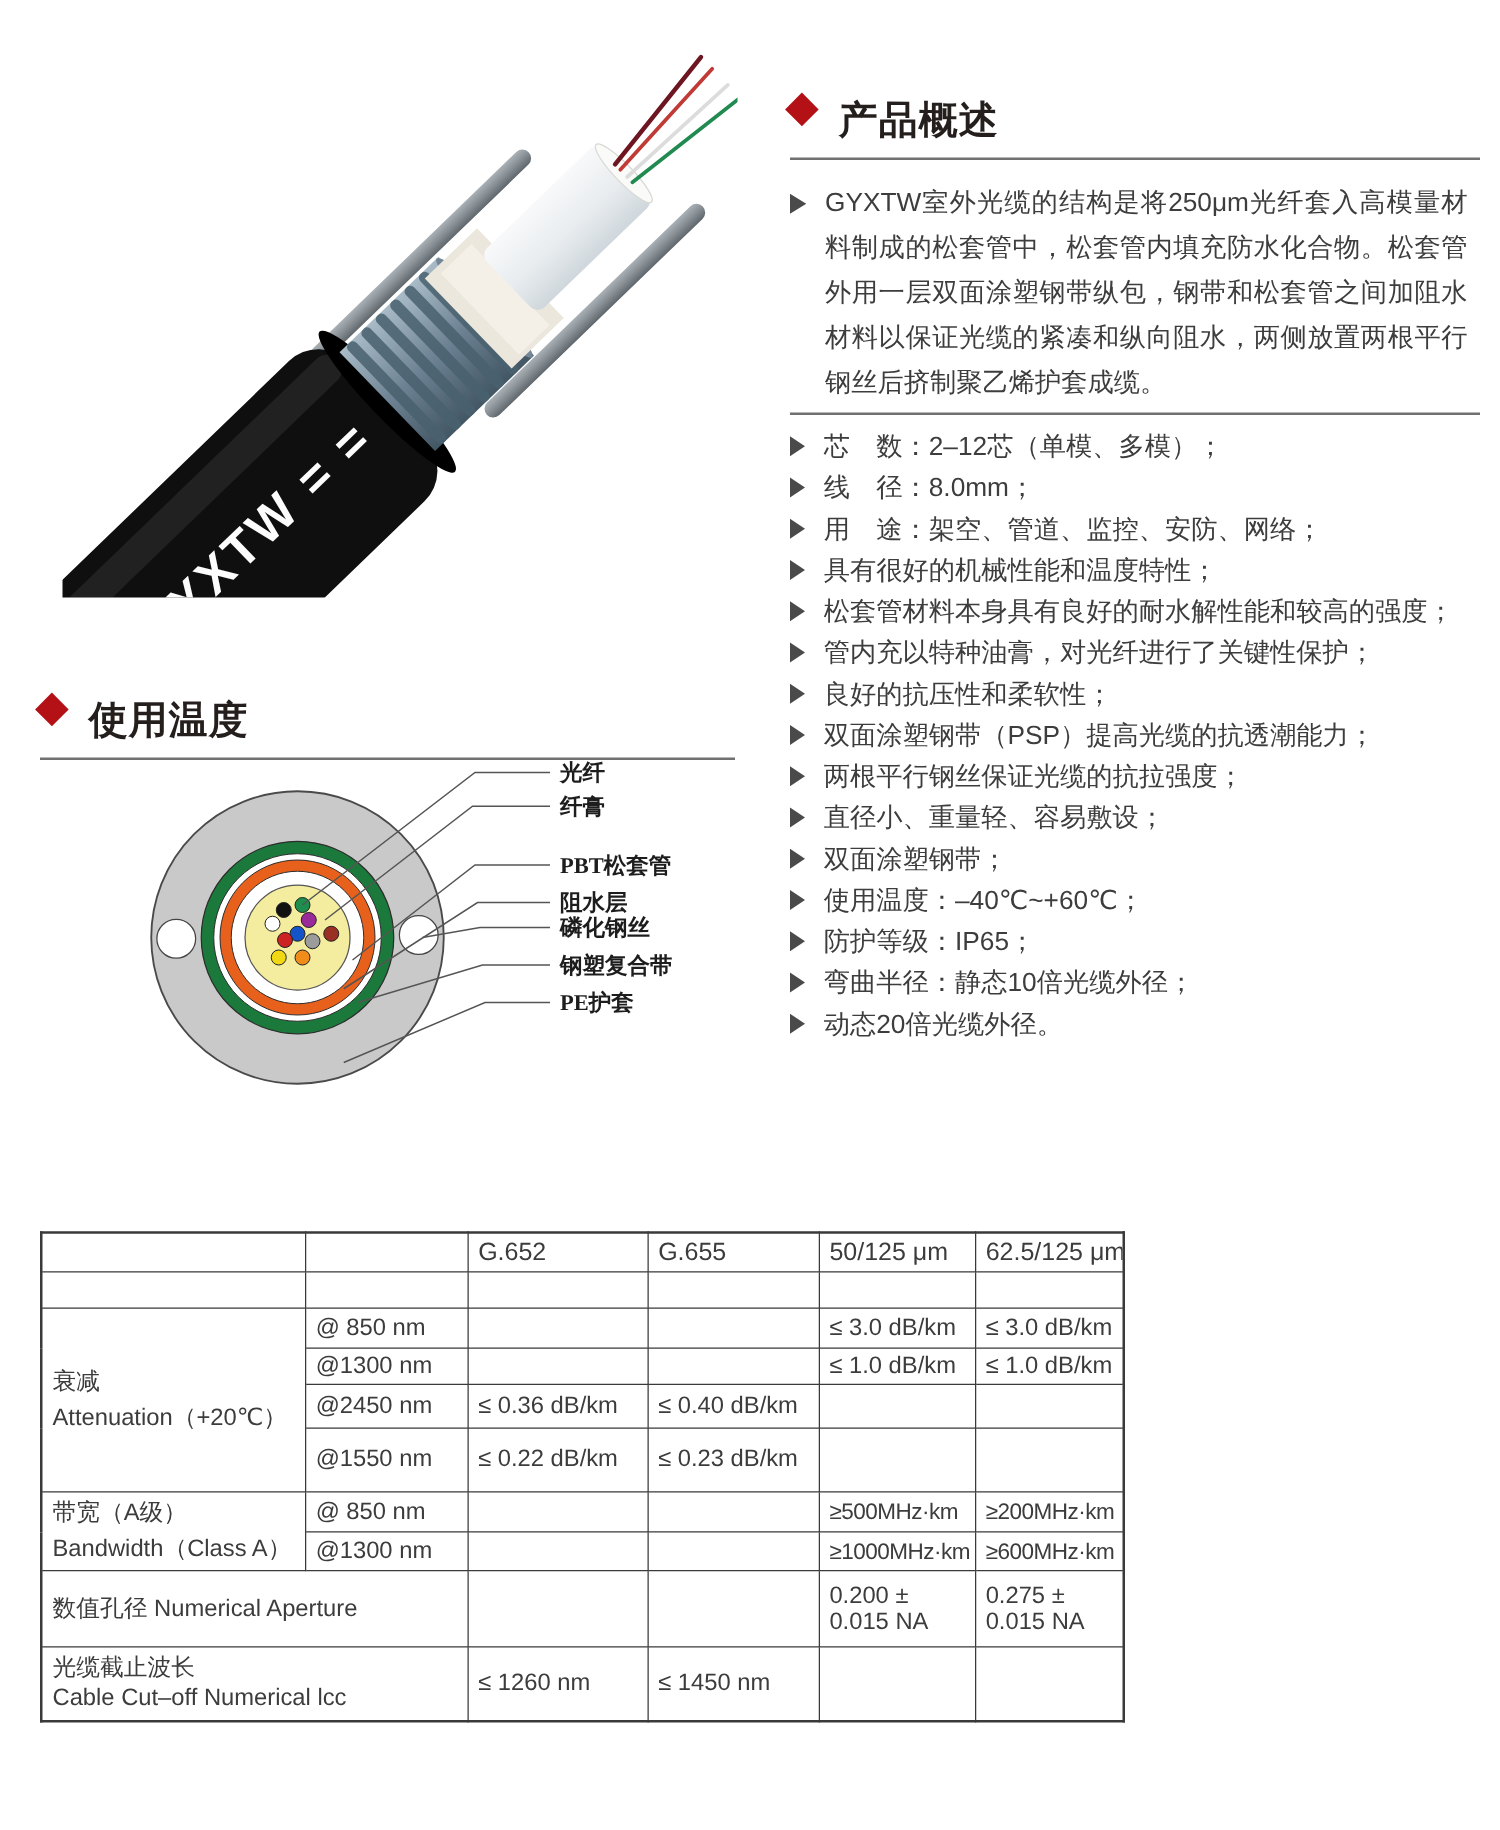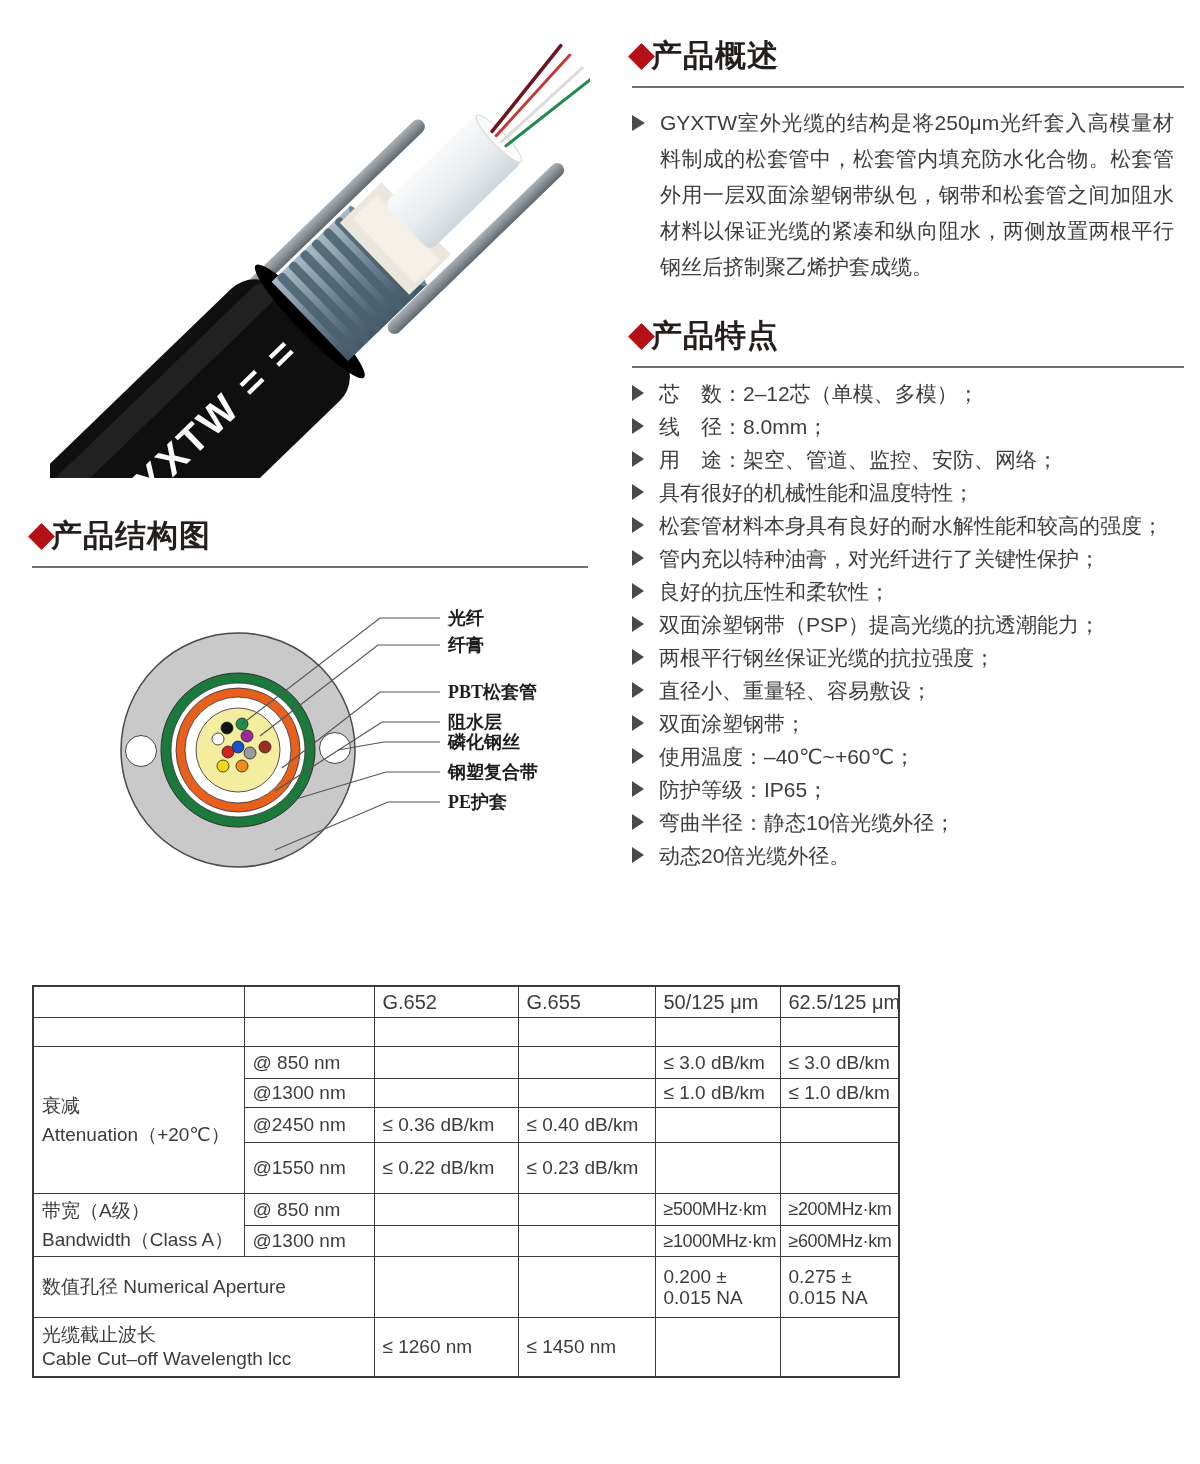--- a/index.html
+++ b/index.html
@@ -1,21 +1,21 @@
 <!DOCTYPE html>
 <html><head>
 <meta charset="utf-8">
 <style>
   html,body{margin:0;padding:0;background:#fff;}
   body{width:1200px;height:1464px;position:relative;overflow:hidden;
        font-family:"Liberation Sans","DejaVu Sans",sans-serif;color:#3d3d3d;}
   .abs{position:absolute;}
 
   
-  .sec-head{display:flex;align-items:center;gap:0;}
+  .sec-head{display:flex;gap:20px;margin-top:40px;}
   .diamond{width:19px;height:19px;background:#b41117;transform:rotate(45deg);flex:none;}
   .sec-title{font-size:31px;font-weight:bold;color:#241f1d;letter-spacing:1px;line-height:36px;}
   .rule{height:2px;background:#707070;margin-top:12px;}
 
   
   .tri{width:0;height:0;border-left:13px solid #4a4a4a;border-top:8px solid transparent;
        border-bottom:8px solid transparent;flex:none;}
 
   
   .para{display:flex;gap:15px;margin-top:17px;}
@@ -107,24 +107,20 @@
     <span class="sec-title">产品概述</span>
   </div>
   <div class="rule"></div>
   <div class="para">
     <span class="tri"></span>
     <div class="para-text">GYXTW室外光缆的结构是将250μm光纤套入高模量材料制成的松套管中，松套管内填充防水化合物。松套管外用一层双面涂塑钢带纵包，钢带和松套管之间加阻水材料以保证光缆的紧凑和纵向阻水，两侧放置两根平行钢丝后挤制聚乙烯护套成缆。</div>
   </div>
 </div>
 
 <div class="abs" style="left:632px;top:318px;width:552px;">
-  <div class="sec-head">
-    <span class="diamond"></span>
-    <span class="sec-title">产品特点</span>
-  </div>
   <div class="rule"></div>
   <ul class="features-list">
     <li>
         <span class="tri"></span>
         <span>芯　数：2–12芯（单模、多模）；</span>
       </li>
     <li>
         <span class="tri"></span>
         <span>线　径：8.0mm；</span>
       </li>
@@ -179,21 +175,21 @@
     <li>
         <span class="tri"></span>
         <span>动态20倍光缆外径。</span>
       </li>
   </ul>
 </div>
 
 <div class="abs" style="left:32px;top:518px;width:556px;">
   <div class="sec-head">
     <span class="diamond"></span>
-    <span class="sec-title">产品结构图</span>
+    <span class="sec-title">使用温度</span>
   </div>
   <div class="rule"></div>
 </div>
 
 <svg class="abs" style="left:70px;top:578px;" width="500" height="320" viewBox="0 0 500 320">
 
   <circle cx="168" cy="172" r="117" fill="#c9c9c9" stroke="#4a4a4a" stroke-width="1.5"></circle>
   <circle cx="71" cy="173" r="15.5" fill="#ffffff" stroke="#444444" stroke-width="1"></circle>
   <circle cx="265" cy="170" r="15.5" fill="#ffffff" stroke="#444444" stroke-width="1"></circle>
   <circle cx="168" cy="172" r="77" fill="#1b7a3b" stroke="#2d2d2d" stroke-width="1"></circle>
@@ -321,21 +317,21 @@
       <div>0.015 NA</div>
     </td>
     <td class="cell-val na-val sep-b">
       <div>0.275 ±</div>
       <div>0.015 NA</div>
     </td>
   </tr>
   <tr class="r-cut">
     <td colspan="2" class="cell-lbl" style="line-height:24px;">
       <div>光缆截止波长</div>
-      <div>Cable Cut–off Wavelength lcc</div>
+      <div>Cable Cut–off Numerical lcc</div>
     </td>
     <td class="cell-val">≤ 1260 nm</td>
     <td class="cell-val">≤ 1450 nm</td>
     <td></td>
     <td></td>
   </tr>
   </tbody>
 </table>
 
 </body></html>

